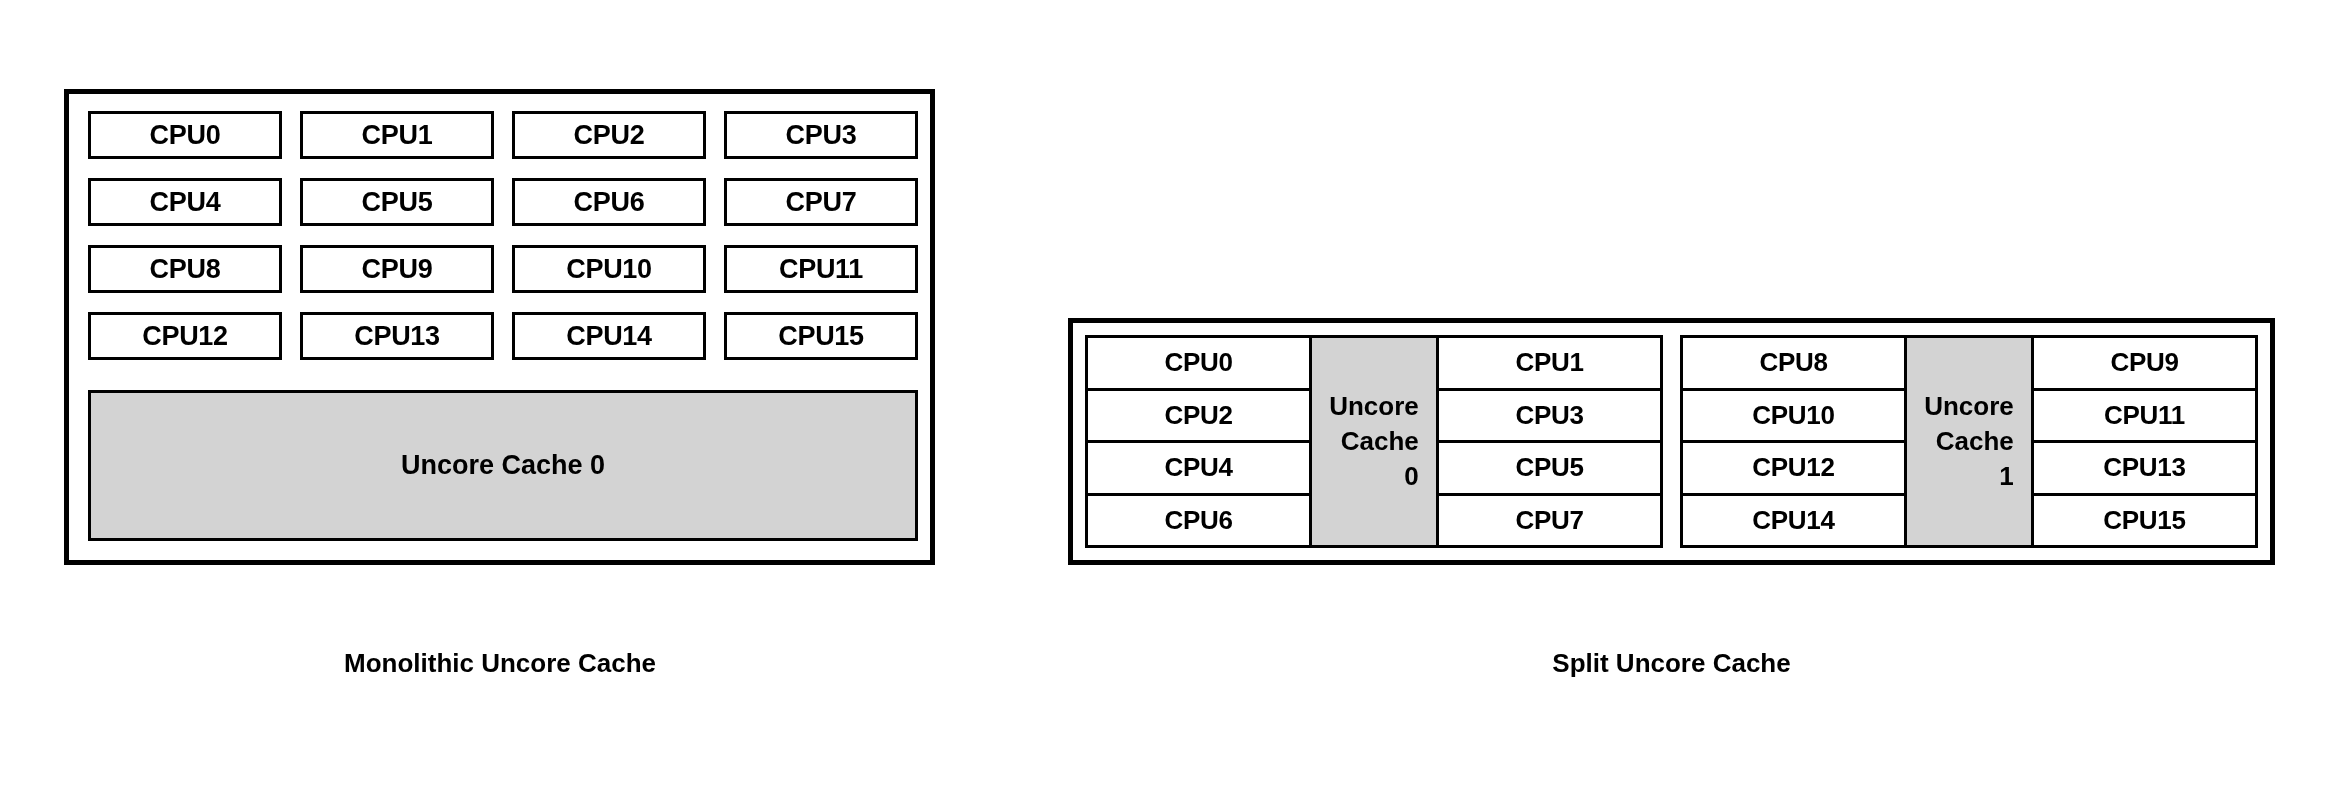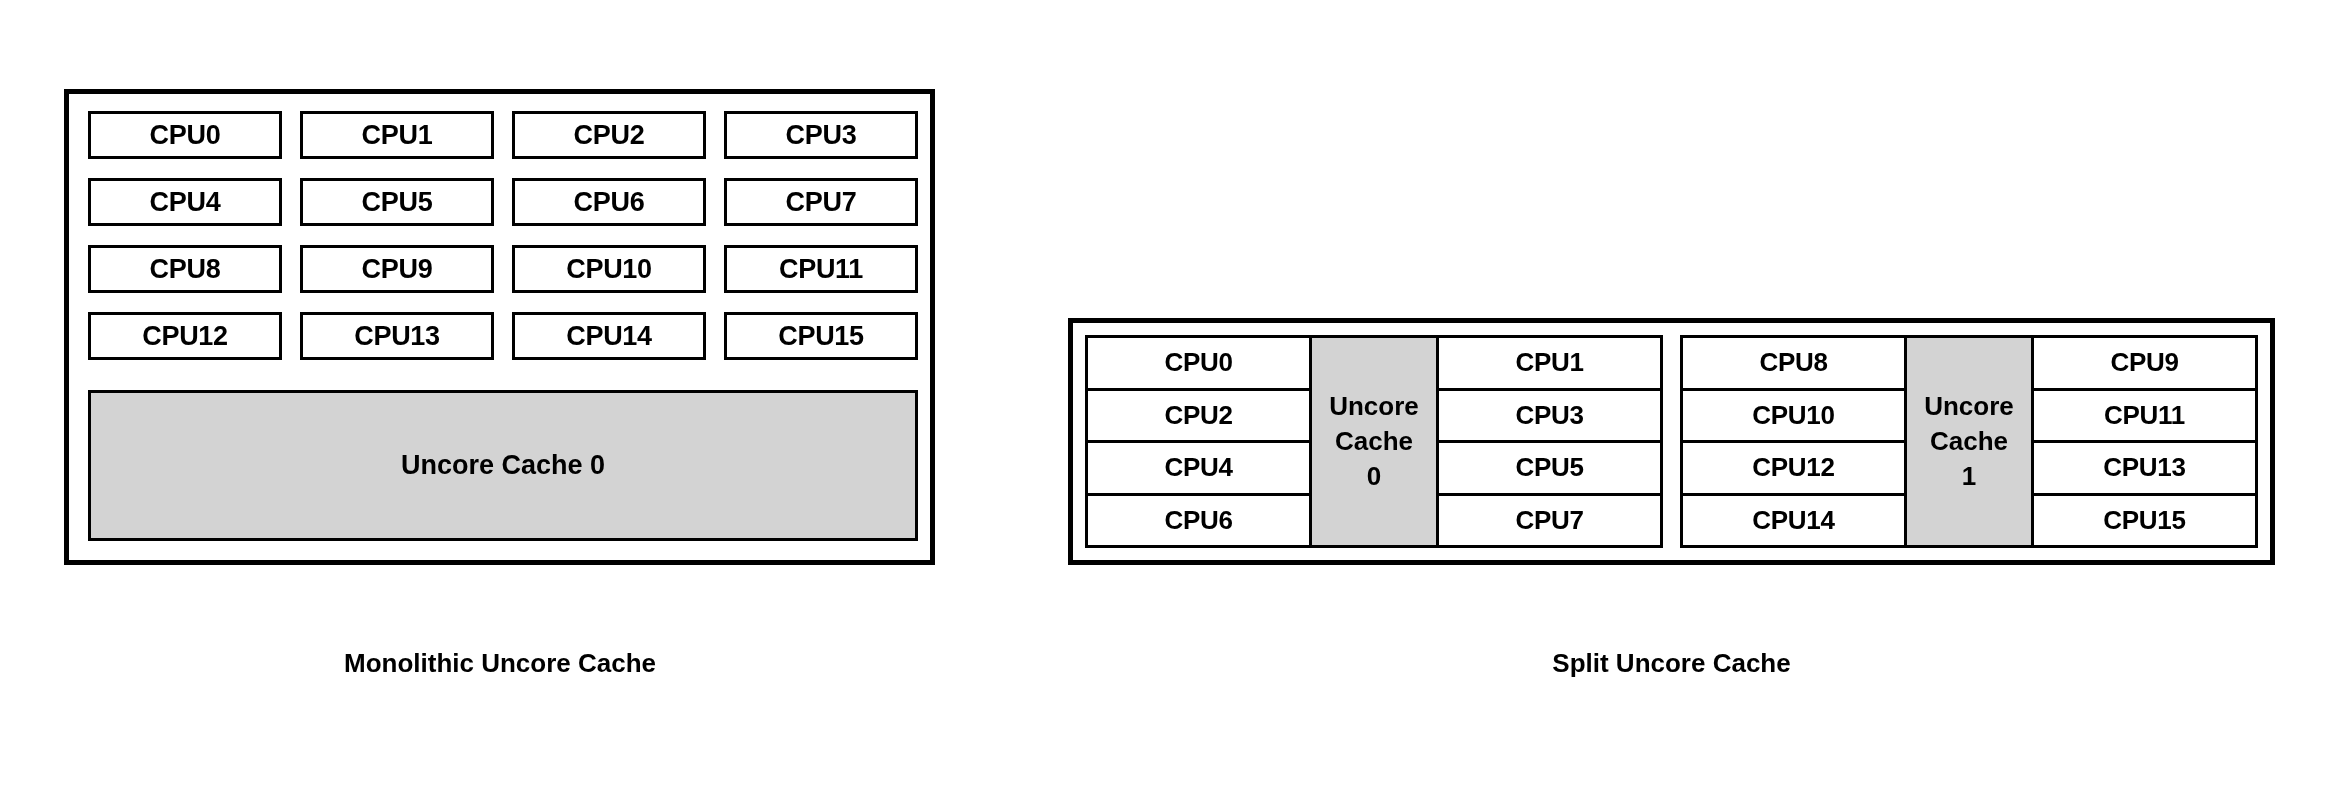--- a/index.html
+++ b/index.html
@@ -126,21 +126,21 @@
   }
   .split-cache-column {
     flex: 0 0 130px;
     background: #d3d3d3;
     border-left: 3px solid #000000;
     border-right: 3px solid #000000;
     box-sizing: border-box;
     display: flex;
     align-items: center;
     justify-content: center;
-    text-align: center;
+    text-align: right;
     font-size: 26px;
     font-weight: bold;
     color: #000000;
     line-height: 1.35;
     white-space: pre-line;
   }
 
   
   .figure-caption {
     position: absolute;

